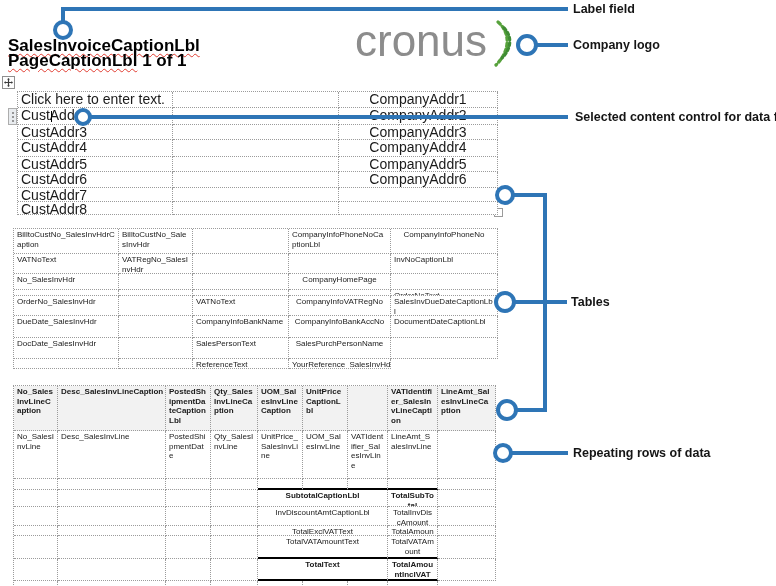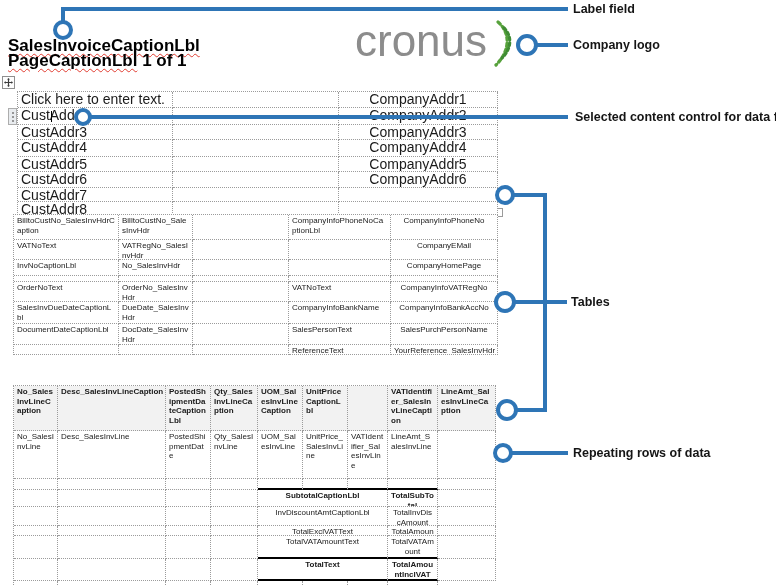--- a/index.html
+++ b/index.html
@@ -11,21 +11,21 @@
   
   .cap { position:absolute; left:8px; font-size:17px; font-weight:bold; color:#000; white-space:nowrap; }
   .wavy { text-decoration:underline; text-decoration-style:wavy; text-decoration-color:#e03c31; text-decoration-thickness:1px; text-underline-offset:2px; }
   
   .logo-text { position:absolute; left:355px; top:19px; font-size:44px; line-height:44px; color:#8c8c8c; letter-spacing:0px; }
   .logo-leaf { position:absolute; left:486px; top:20px; }
   
   .tbl { position:absolute; display:grid; border-top:1px dotted #9b9b9b; border-left:1px dotted #9b9b9b; background:#fff; }
   .tbl > div { border-right:1px dotted #9b9b9b; border-bottom:1px dotted #9b9b9b; overflow:hidden; padding:1px 3px; }
   #t1 { left:17px; top:91px; grid-template-columns:155px 166px 159px; grid-template-rows:16px 17px 15px 17px 15px 16px 14px 13px; font-size:14px; line-height:13px; }
-  #t2 { left:13px; top:214px; grid-template-columns:105px 74px 96px 102px 107px; grid-template-rows:25px 20px 16px 6px 20px 22px 21px 10px; font-size:8px; line-height:9.5px; word-break:break-all; }
+  #t2 { left:13px; top:228px; grid-template-columns:105px 74px 96px 102px 107px; grid-template-rows:25px 20px 16px 6px 20px 22px 21px 10px; font-size:8px; line-height:9.5px; word-break:break-all; }
   #t3 { left:13px; top:385px; grid-template-columns:44px 108px 45px 47px 45px 45px 40px 50px 58px; grid-template-rows:45px 48px 11px 17px 19px 10px 23px 22px 8px; font-size:8px; line-height:9.5px; word-break:break-all; }
   .r { text-align:center; }
   .b { font-weight:bold; }
   .nw { word-break:normal; white-space:nowrap; }
   .hd { background:#f2f2f2; font-weight:bold; }
   .span3 { grid-column:span 3; }
   .sb { border-bottom:2px solid #000 !important; }
   
   .move-handle { position:absolute; left:2px; top:76px; width:13px; height:13px; border:1px solid #8f8f8f; background:#fdfdfd; display:flex; align-items:center; justify-content:center; }
   .cc-handle { position:absolute; left:8px; top:108px; width:9px; height:17px; border:1px solid #adadad; background:#e9ecef; display:flex; flex-direction:column; align-items:center; justify-content:center; gap:2px; }
@@ -109,21 +109,20 @@
     <div>BilltoCustNo_SalesInvHdrCaption</div>
     <div>BilltoCustNo_SalesInvHdr</div>
     <div></div>
     <div>CompanyInfoPhoneNoCaptionLbl</div>
     <div class="r">CompanyInfoPhoneNo</div>
 
     <div>VATNoText</div>
     <div>VATRegNo_SalesInvHdr</div>
     <div></div>
     <div></div>
-    <div class="r">CompanyEMail</div>
 
     <div>InvNoCaptionLbl</div>
     <div>No_SalesInvHdr</div>
     <div></div>
     <div></div>
     <div class="r">CompanyHomePage</div>
 
     <div></div>
     <div></div>
     <div></div>
@@ -164,22 +163,22 @@
     <div class="hd">UOM_SalesInvLineCaption</div>
     <div class="hd">UnitPriceCaptionLbl</div>
     <div class="hd"></div>
     <div class="hd">VATIdentifier_SalesInvLineCaption</div>
     <div class="hd">LineAmt_SalesInvLineCaption</div>
 
     <div>No_SalesInvLine</div>
     <div class="nw">Desc_SalesInvLine</div>
     <div>PostedShipmentDate</div>
     <div>Qty_SalesInvLine</div>
+    <div>UnitPrice_SalesInvLine</div>
     <div>UOM_SalesInvLine</div>
-    <div>UnitPrice_SalesInvLine</div>
     <div>VATIdentifier_SalesInvLine</div>
     <div>LineAmt_SalesInvLine</div>
 
     <div></div>
       <div></div>
     <div></div>
       <div></div>
     <div></div>
     <div class="sb"></div>
     <div class="sb"></div>

